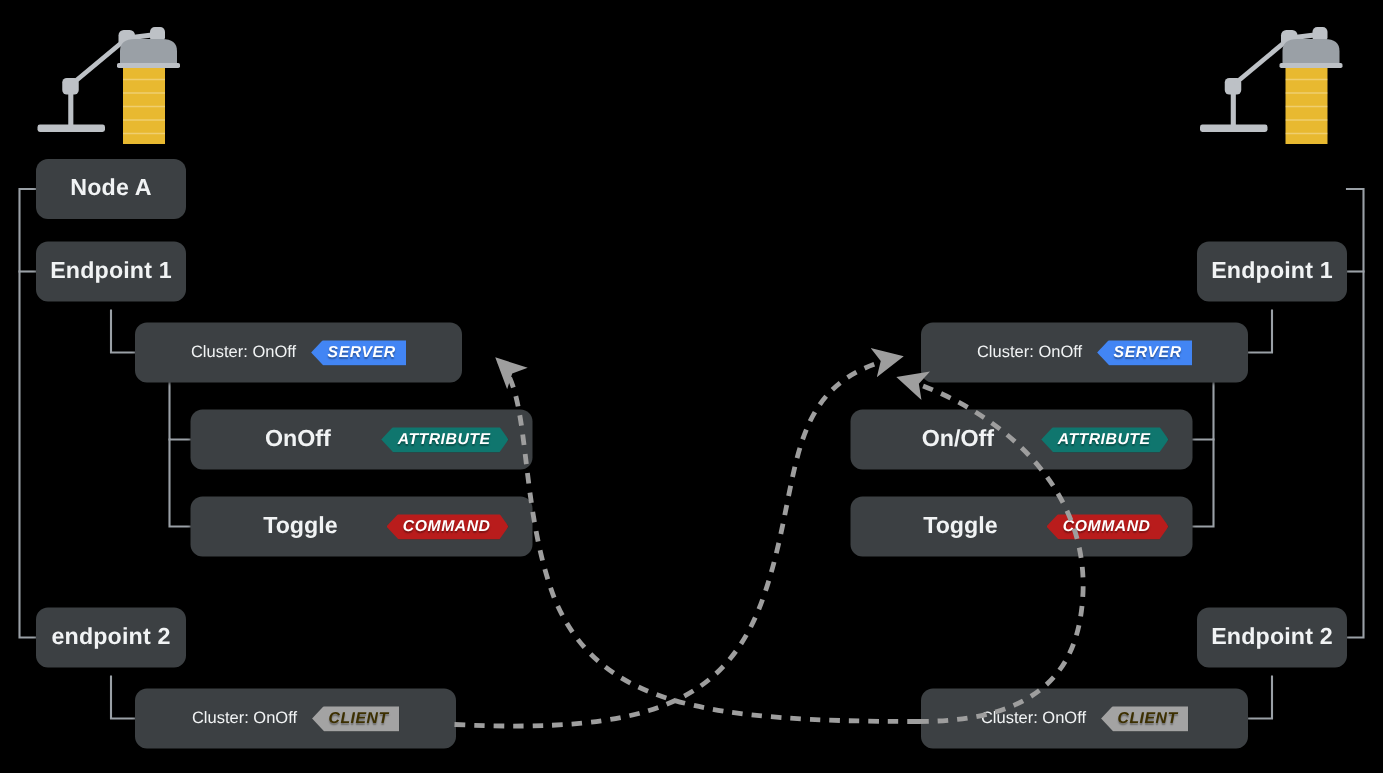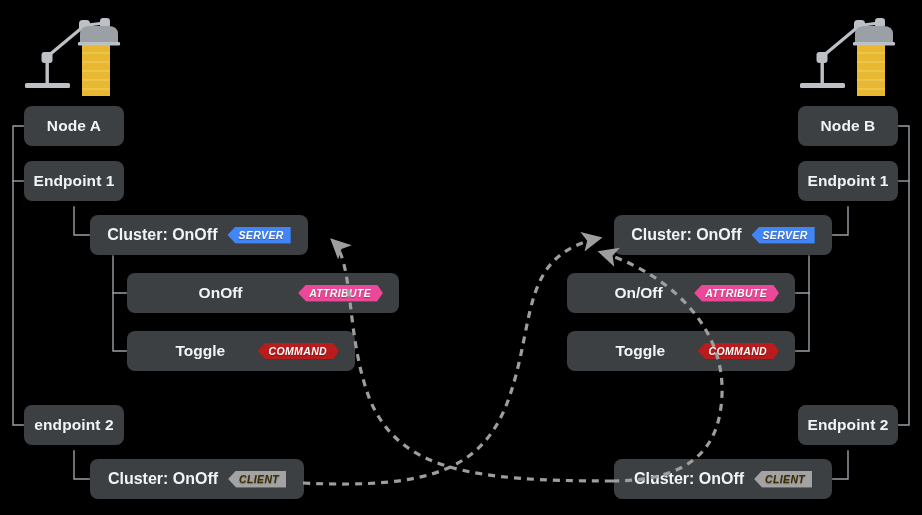--- a/index.html
+++ b/index.html
@@ -25,21 +25,21 @@
     font-size:15px;
     z-index:3;
     box-shadow:0 1px 2px rgba(0,0,0,.55);
   }
   .box .label{white-space:nowrap;}
 
   .box.plain{justify-content:center;}
   .box.plain .label{font-weight:700;font-size:15.5px;letter-spacing:.1px;}
 
   .box.cluster{padding:0 14px;}
-  .box.cluster .label{font-weight:700;font-size:16px;}
+  .box.cluster .label{font-weight:400;font-size:11px;}
   .box.member{padding:0 16px;}
   .box.member .label{font-weight:700;font-size:15.5px;}
 
   
   .rowc{display:flex;align-items:center;justify-content:center;width:100%;gap:10px;}
   .rowspread{display:flex;align-items:center;width:100%;}
   .spacer{flex:1 1 auto;}
 
   
   .badge{
@@ -54,21 +54,21 @@
   .badge.notch-left{
     clip-path:polygon(8px 0, 100% 0, 100% 100%, 8px 100%, 0 50%);
     font-style:italic;
   }
   .badge.notch-left.point-right{
     clip-path:polygon(8px 0, calc(100% - 6px) 0, 100% 50%, calc(100% - 6px) 100%, 8px 100%, 0 50%);
     padding:0 12px 0 11px;
   }
   .badge.server{background:#4285f4;}
   .badge.client{background:#a3a3a3;color:#3c2f00;}
-  .badge.attribute{background:#ec4899;}
+  .badge.attribute{background:#0f766e;}
   .badge.command{background:#b91c1c;}
 
   
   .lamp{position:absolute;z-index:2;}
 </style>
 </head>
 <body>
 
 <div id="stage">
 
@@ -174,21 +174,21 @@
     <span class="label">Endpoint 1</span>
   </div>
 
   <div class="box cluster" style="left:90px;top:215px;width:218px;height:40px;">
     <div class="rowc">
       <span class="label">Cluster: OnOff</span>
       <span class="badge server notch-left">SERVER</span>
     </div>
   </div>
 
-  <div class="box member" style="left:127px;top:273px;width:272px;height:40px;">
+  <div class="box member" style="left:127px;top:273px;width:228px;height:40px;">
     <div class="rowspread">
       <span class="spacer"></span>
       <span class="label">OnOff</span>
       <span class="spacer"></span>
       <span class="badge attribute notch-left point-right">ATTRIBUTE</span>
     </div>
   </div>
 
   <div class="box member" style="left:127px;top:331px;width:228px;height:40px;">
     <div class="rowspread">
@@ -203,23 +203,20 @@
     <span class="label">endpoint 2</span>
   </div>
 
   <div class="box cluster" style="left:90px;top:459px;width:214px;height:40px;">
     <div class="rowc">
       <span class="label">Cluster: OnOff</span>
       <span class="badge client notch-left">CLIENT</span>
     </div>
   </div>
 
-  <div class="box plain" style="left:798px;top:106px;width:100px;height:40px;">
-    <span class="label">Node B</span>
-  </div>
 
   <div class="box plain" style="left:798px;top:161px;width:100px;height:40px;">
     <span class="label">Endpoint 1</span>
   </div>
 
   <div class="box cluster" style="left:614px;top:215px;width:218px;height:40px;">
     <div class="rowc">
       <span class="label">Cluster: OnOff</span>
       <span class="badge server notch-left">SERVER</span>
     </div>

